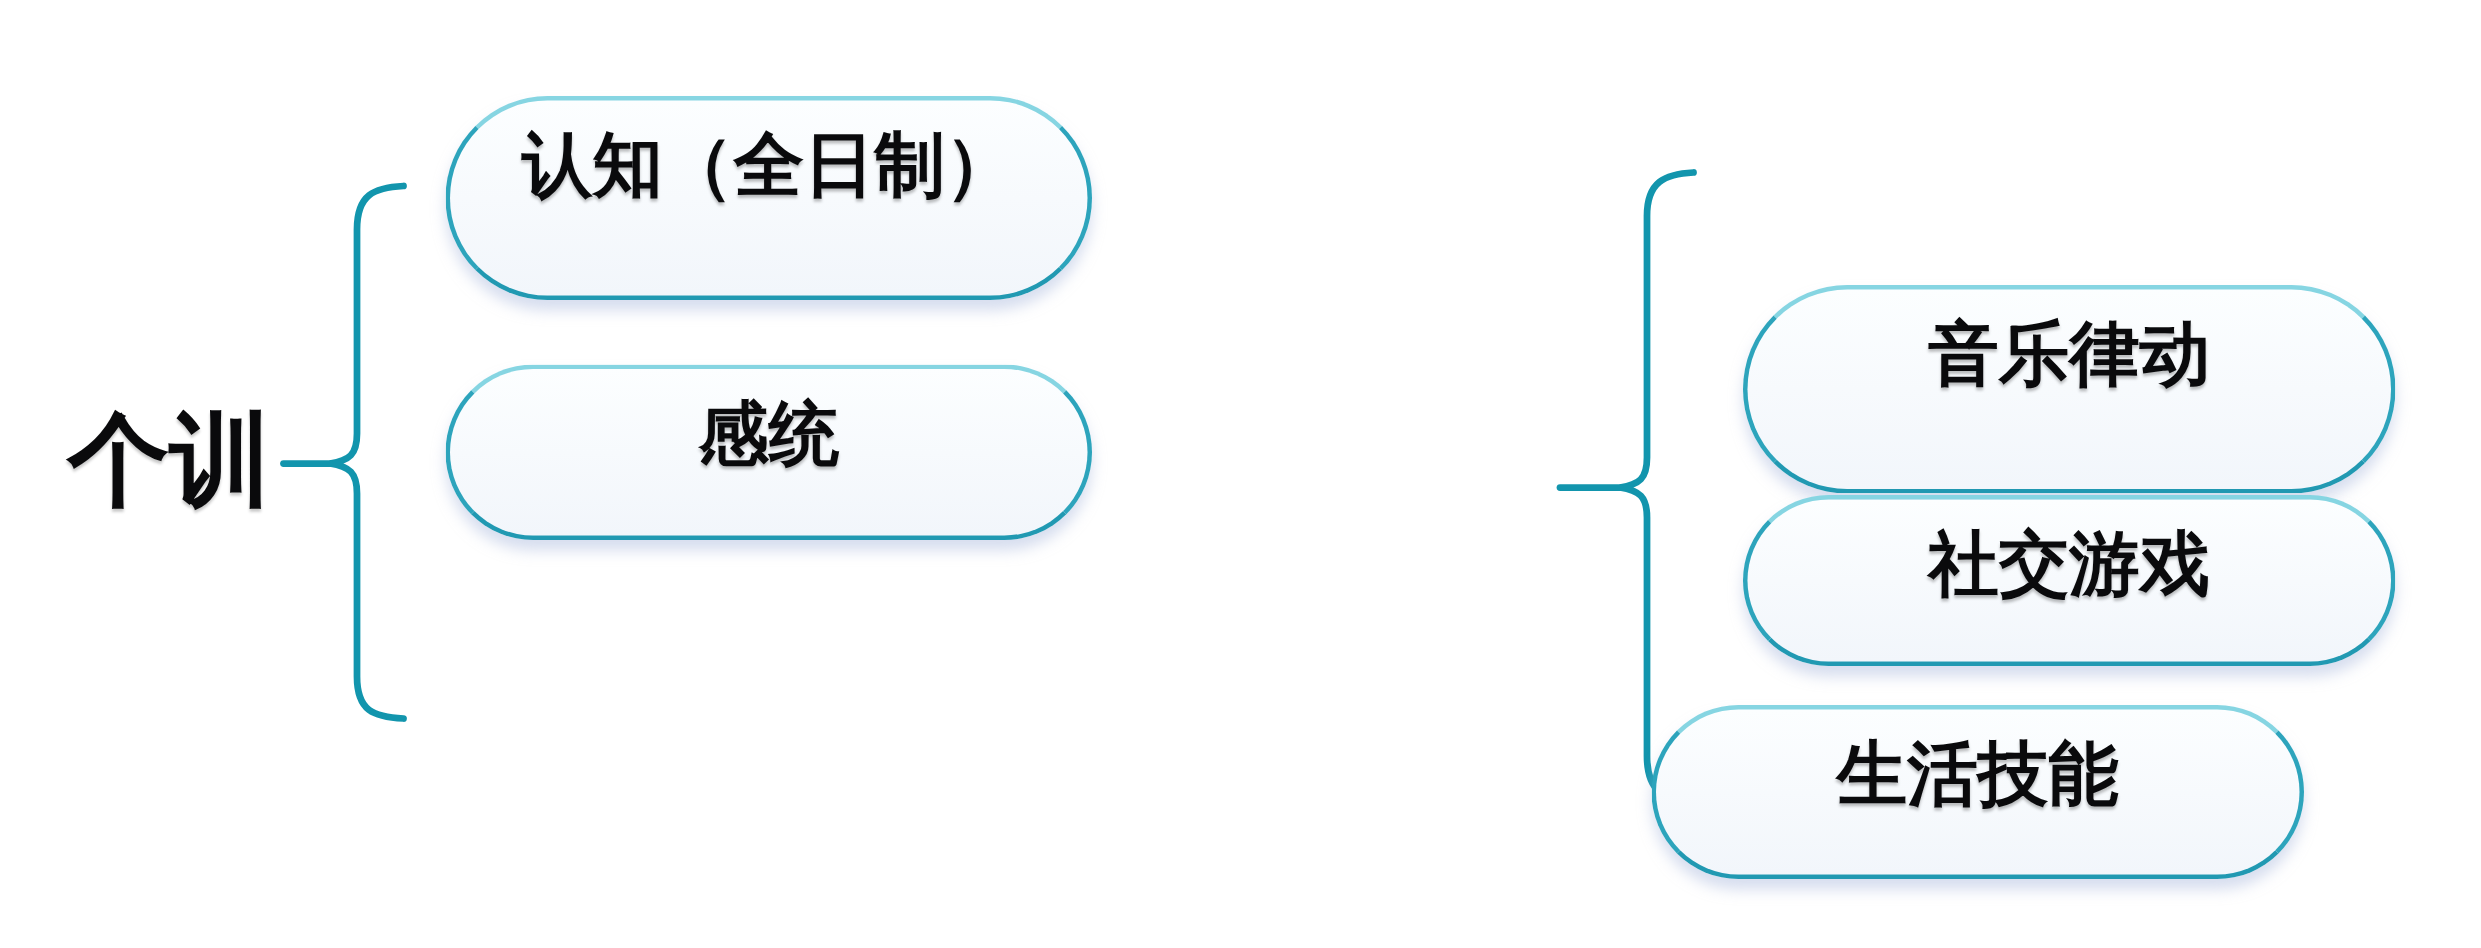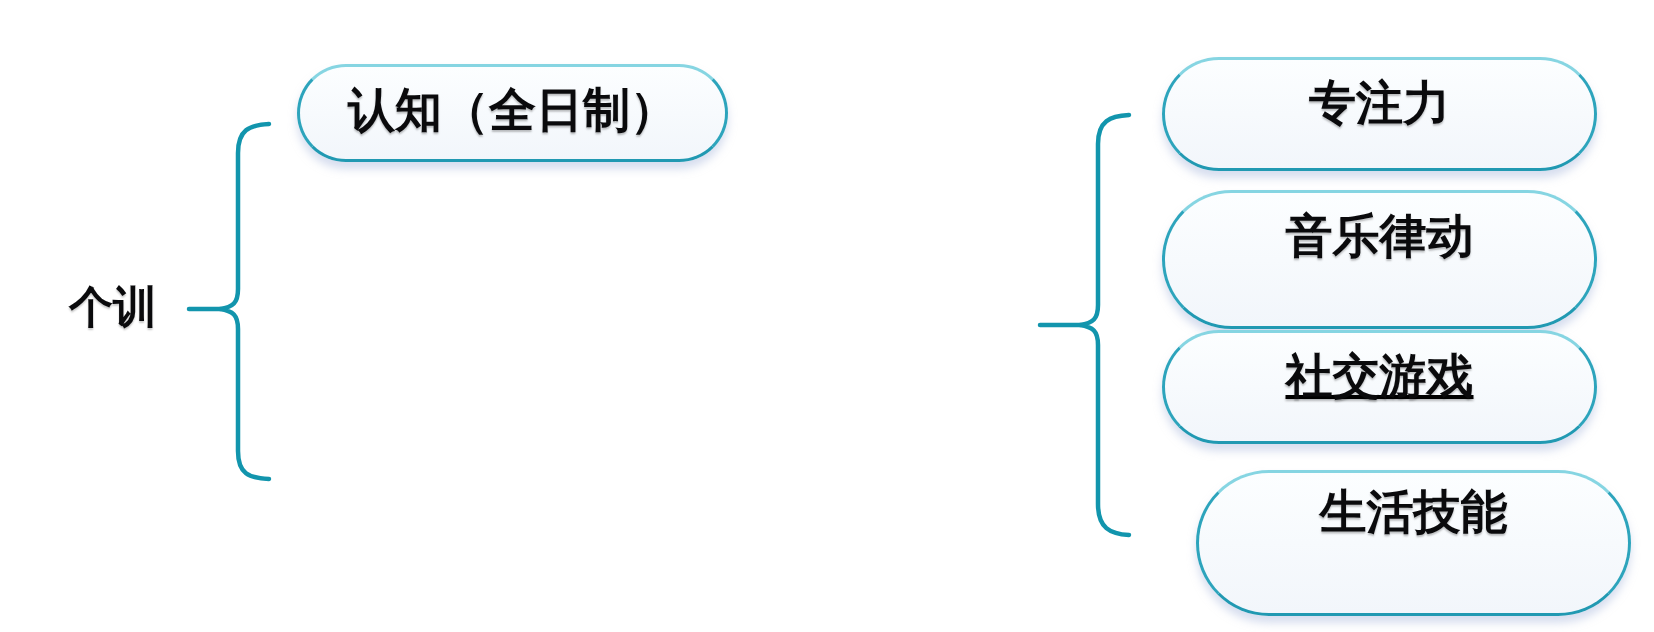--- a/index.html
+++ b/index.html
@@ -10,21 +10,21 @@
     background:#ffffff;
     font-family:"Liberation Sans","DejaVu Sans",sans-serif;
   }
   .braces{
     position:absolute;left:0;top:0;width:1654px;height:632px;
     pointer-events:none;
   }
   .group-label{
     position:absolute;
     transform:translate(-50%,-50%);
-    font-size:44px;
+    font-size:68px;
     font-weight:bold;
     color:#0a0a0c;
     white-space:nowrap;
     text-shadow:0 2px 2px rgba(0,0,0,0.22);
     line-height:1;
   }
   .label-left{left:113px;top:307px;}
   .label-right{left:965px;top:334px;}
   .node{
     position:absolute;
@@ -41,51 +41,51 @@
   }
   .node-text{
     font-size:47px;
     font-weight:bold;
     color:#0a0a0c;
     line-height:1;
     white-space:nowrap;
     text-shadow:0 2px 2px rgba(0,0,0,0.25);
   }
   
-  .n-l1{left:297px;top:64px;width:431px;height:98px;}
+  .n-l1{left:297px;top:64px;width:431px;height:136px;}
   .n-l2{left:297px;top:243px;width:431px;height:117px;}
   .n-l3{left:297px;top:438px;width:431px;height:117px;}
   
   .n-r1{left:1162px;top:57px;width:435px;height:114px;}
   .n-r2{left:1162px;top:190px;width:435px;height:139px;}
-  .n-r3{left:1162px;top:330px;width:435px;height:114px;text-decoration:underline;}
-  .n-r4{left:1196px;top:470px;width:435px;height:146px;font-family:Liberation Mono, monospace;}
+  .n-r3{left:1162px;top:330px;width:435px;height:114px;}
+  .n-r4{left:1101px;top:470px;width:435px;height:116px;}
 </style>
 </head>
 <body>
 
 <div class="stage">
 
   <svg class="braces" viewBox="0 0 1654 632" xmlns="http://www.w3.org/2000/svg" fill="none" stroke="#1295ad" stroke-width="4.5" stroke-linecap="round">
     <path d="M 269 124 C 249 125 238 130 238 153 L 238 289 C 238 303 233 307 220 309 C 233 311 238 315 238 329 L 238 451 C 238 474 249 478 269 479"></path>
     <path d="M 189 309 L 220 309"></path>
     <path d="M 1129 115 C 1110 116 1098 121 1098 144 L 1098 305 C 1098 319 1093 323 1080 325 C 1093 327 1098 331 1098 345 L 1098 504 C 1098 528 1110 534 1129 535"></path>
     <path d="M 1040 325 L 1080 325"></path>
   </svg>
 
   <div class="group-label label-left">个训</div>
 
 
   <div class="node n-l1">
     <span class="node-text">认知（全日制）</span>
   </div>
+  <div class="node n-l2">
+    <span class="node-text">感统</span>
+  </div>
 
-  <div class="node n-r1">
-    <span class="node-text">专注力</span>
-  </div>
   <div class="node n-r2">
     <span class="node-text">音乐律动</span>
   </div>
   <div class="node n-r3">
     <span class="node-text">社交游戏</span>
   </div>
   <div class="node n-r4">
     <span class="node-text">生活技能</span>
   </div>
 

